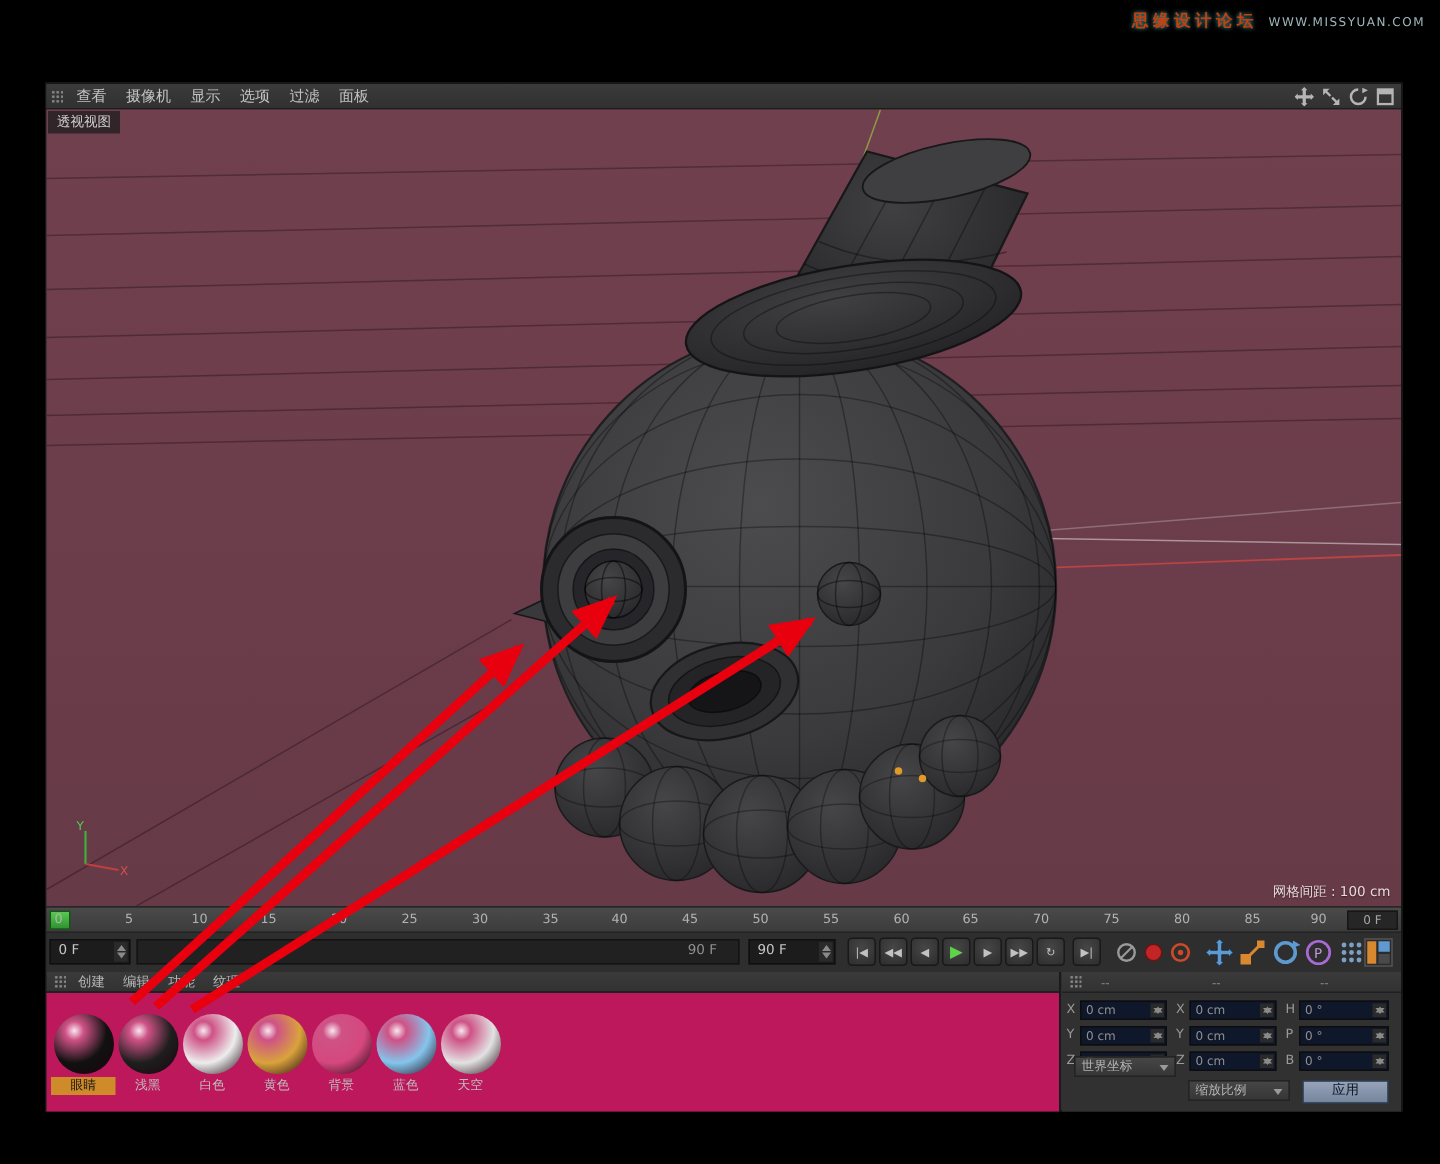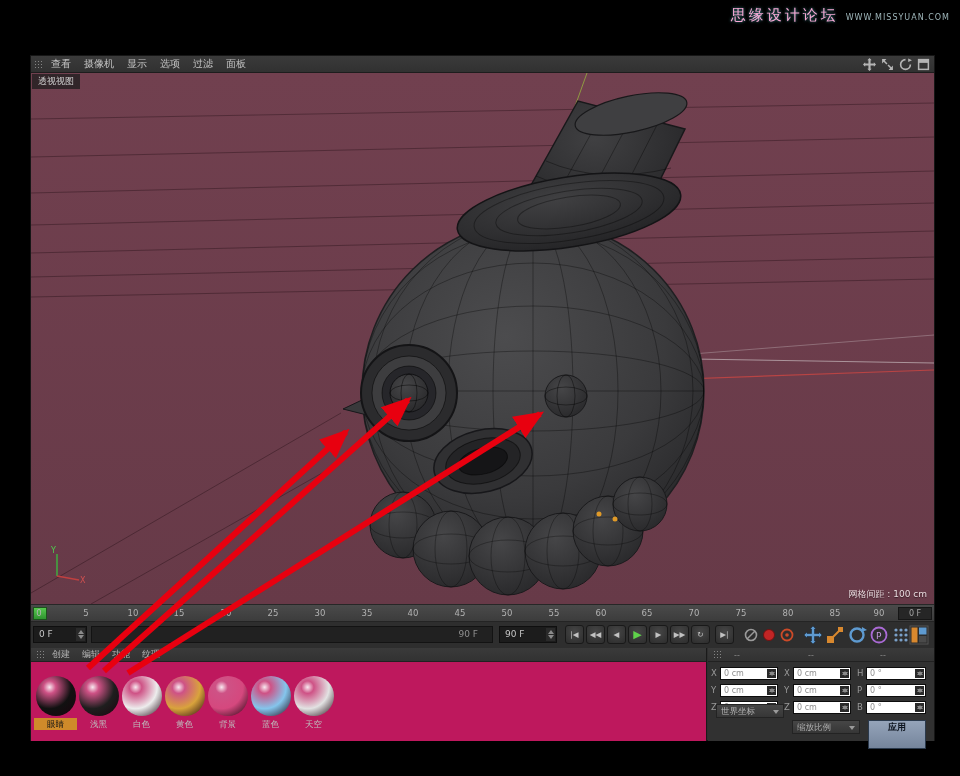--- a/index.html
+++ b/index.html
@@ -1,21 +1,21 @@
 <!DOCTYPE html>
 <html><head>
 <meta charset="utf-8">
 <style>
   * { margin:0; padding:0; box-sizing:border-box; }
   html,body { width:960px; height:776px; overflow:hidden; }
   body { background:#000; font-family:"DejaVu Sans","Liberation Sans",sans-serif; position:relative; }
 
   
   .watermark { position:absolute; top:6px; right:10px; display:flex; align-items:baseline; gap:7px; z-index:5; }
-  .wm-name { font-size:15px; font-weight:normal; color:#f9a8d4; letter-spacing:3px; text-shadow:0 0 3px rgba(90,200,210,.8); }
+  .wm-name { font-size:11px; font-weight:bold; color:#c2410c; letter-spacing:3px; text-shadow:0 0 3px rgba(90,200,210,.8); }
   .wm-url  { font-size:8px; color:#9fb6ba; letter-spacing:1px; }
 
   
   .window { position:absolute; left:30px; top:55px; width:905px; height:686px; background:#2f2f2f; border:1px solid #161616; }
 
   
   .menubar { position:absolute; left:0; top:0; right:0; height:17px; background:linear-gradient(#3a3a3a,#313131); border-bottom:1px solid #1d1d1d; display:flex; align-items:center; gap:13px; font-size:10px; color:#c3c3c3; padding-left:3px; }
   .menubar .mitem { cursor:default;text-align:center; }
   .grip { width:8px; height:9px; margin-right:-4px; background-image:radial-gradient(circle,#858585 0.8px,transparent 1px); background-size:3px 3px; flex:none; }
   .vnav { margin-left:auto; display:flex; align-items:center; gap:5px; padding-right:4px; }
@@ -53,25 +53,25 @@
   .matpanel { position:absolute; left:0; top:0; width:676px; height:93px; background:#0f0f0f; border-right:1px solid #1a1a1a; }
   .matbody { position:absolute; left:0; top:14px; right:0; bottom:0; background:#be185d; display:flex; padding:3px 0 0 3px;align-items:center; }
   .mat { width:43px; flex:none; }
   .matsphere { width:40px; height:40px; border-radius:50%; margin:0 auto; }
   .matlabel { margin-top:2px; height:12px; font-size:8.5px; color:#bdbdbd; text-align:center; line-height:12px; overflow:hidden; }
   .matlabel.sel { background:#cf8a2a; color:#161616; }
 
   .coordpanel { position:absolute; left:677px; top:0; right:0; height:93px; background:#313131; }
   .chead { position:absolute; top:3px; font-size:8px; color:#8c8c8c; }
   .clabel { position:absolute; font-size:8.5px; color:#9a9a9a; }
-  .cfield { position:absolute; height:13px; background:#ffffff; border:1px solid #0d0d0d; }
+  .cfield { position:absolute; height:13px; background:#0f172a; border:1px solid #0d0d0d; }
   .cfield .val { display:block; font-size:8px; color:#8f8f8f; padding-left:3px; line-height:11px; }
   .dd { position:absolute; height:14px; background:linear-gradient(#464646,#363636); border:1px solid #232323; color:#b3b3b3; font-size:8.5px; line-height:12px; padding:0 12px 0 4px; overflow:hidden; }
   .dd::after { content:""; position:absolute; right:4px; top:5px; border-left:3px solid transparent; border-right:3px solid transparent; border-top:4px solid #9a9a9a; }
-  .applybtn { position:absolute; height:29px; background:linear-gradient(#95a4ba,#75859c); border:1px solid #2b3a4d; color:#0f1621; font-size:9px; text-align:center; line-height:13px;font-weight:bold; }
+  .applybtn { position:absolute; height:16px; background:linear-gradient(#95a4ba,#75859c); border:1px solid #2b3a4d; color:#0f1621; font-size:9px; text-align:center; line-height:13px; }
 
   
   .overlay { position:absolute; inset:0; z-index:99; pointer-events:none; }
 </style>
 </head>
 <body>
 
 <div class="watermark">
   <span class="wm-name">思缘设计论坛</span>
   <span class="wm-url">WWW.MISSYUAN.COM</span>

